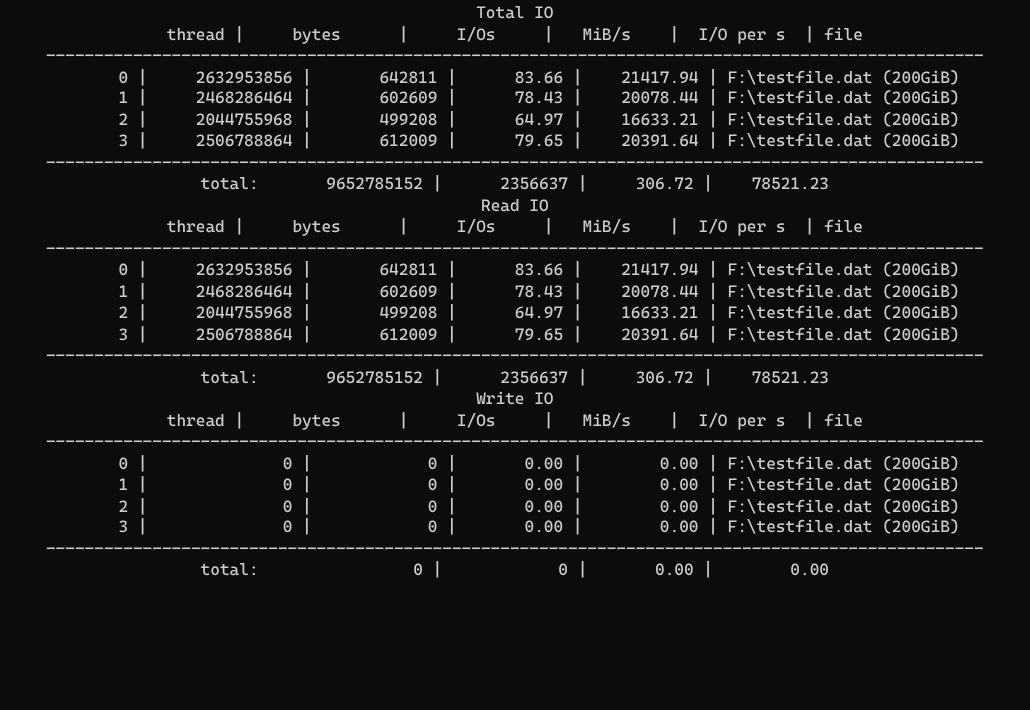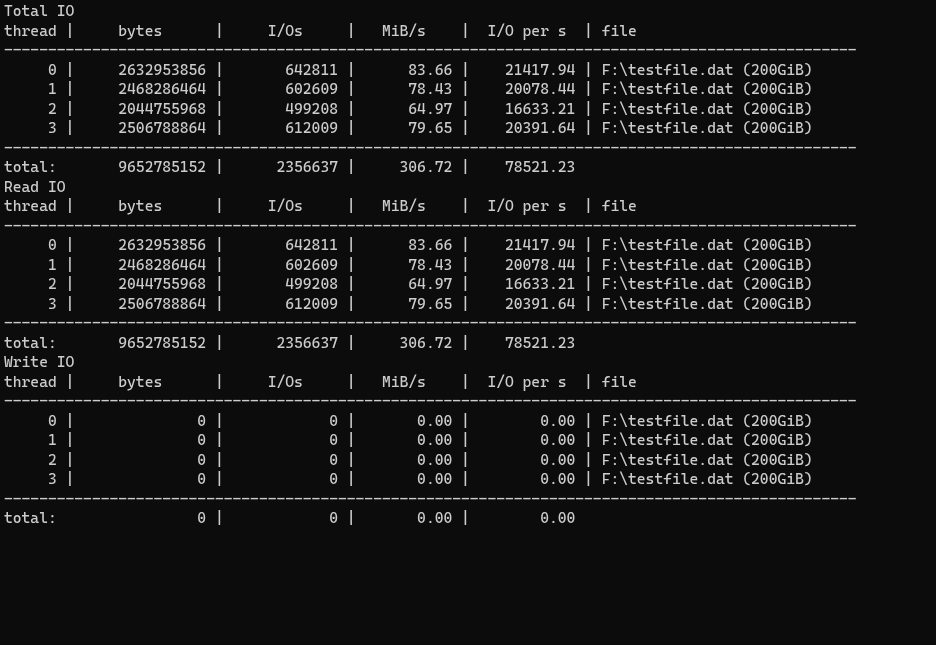--- a/index.html
+++ b/index.html
@@ -11,18 +11,18 @@
       font-size: 15px;
       line-height: 1.3;
       width: 936px;
       height: 645px;
       overflow: hidden;
     }
     .terminal {
       white-space: pre;
       padding: 2px 4px;
     }
-    .row { display: block; }
+    .row { display: block; text-align: center; }
   </style>
 </head>
 <body>
 
 <div class="terminal" id="terminal"><span class="row">Total IO</span><span class="row">thread |     bytes      |     I/Os     |   MiB/s    |  I/O per s  | file</span><span class="row">-------------------------------------------------------------------------------------------------</span><span class="row">     0 |     2632953856 |       642811 |      83.66 |    21417.94 | F:\testfile.dat (200GiB)</span><span class="row">     1 |     2468286464 |       602609 |      78.43 |    20078.44 | F:\testfile.dat (200GiB)</span><span class="row">     2 |     2044755968 |       499208 |      64.97 |    16633.21 | F:\testfile.dat (200GiB)</span><span class="row">     3 |     2506788864 |       612009 |      79.65 |    20391.64 | F:\testfile.dat (200GiB)</span><span class="row">-------------------------------------------------------------------------------------------------</span><span class="row">total:       9652785152 |      2356637 |     306.72 |    78521.23</span><span class="row"></span><span class="row">Read IO</span><span class="row">thread |     bytes      |     I/Os     |   MiB/s    |  I/O per s  | file</span><span class="row">-------------------------------------------------------------------------------------------------</span><span class="row">     0 |     2632953856 |       642811 |      83.66 |    21417.94 | F:\testfile.dat (200GiB)</span><span class="row">     1 |     2468286464 |       602609 |      78.43 |    20078.44 | F:\testfile.dat (200GiB)</span><span class="row">     2 |     2044755968 |       499208 |      64.97 |    16633.21 | F:\testfile.dat (200GiB)</span><span class="row">     3 |     2506788864 |       612009 |      79.65 |    20391.64 | F:\testfile.dat (200GiB)</span><span class="row">-------------------------------------------------------------------------------------------------</span><span class="row">total:       9652785152 |      2356637 |     306.72 |    78521.23</span><span class="row"></span><span class="row">Write IO</span><span class="row">thread |     bytes      |     I/Os     |   MiB/s    |  I/O per s  | file</span><span class="row">-------------------------------------------------------------------------------------------------</span><span class="row">     0 |              0 |            0 |       0.00 |        0.00 | F:\testfile.dat (200GiB)</span><span class="row">     1 |              0 |            0 |       0.00 |        0.00 | F:\testfile.dat (200GiB)</span><span class="row">     2 |              0 |            0 |       0.00 |        0.00 | F:\testfile.dat (200GiB)</span><span class="row">     3 |              0 |            0 |       0.00 |        0.00 | F:\testfile.dat (200GiB)</span><span class="row">-------------------------------------------------------------------------------------------------</span><span class="row">total:                0 |            0 |       0.00 |        0.00</span></div>
 
 </body></html>

